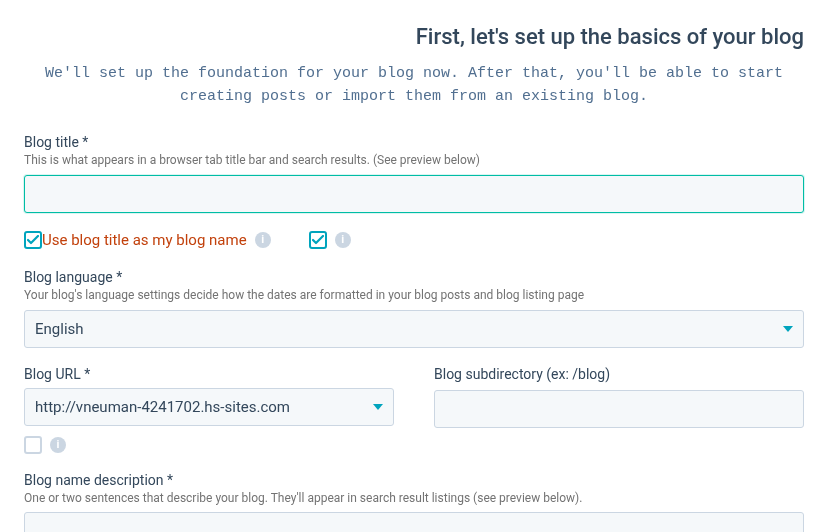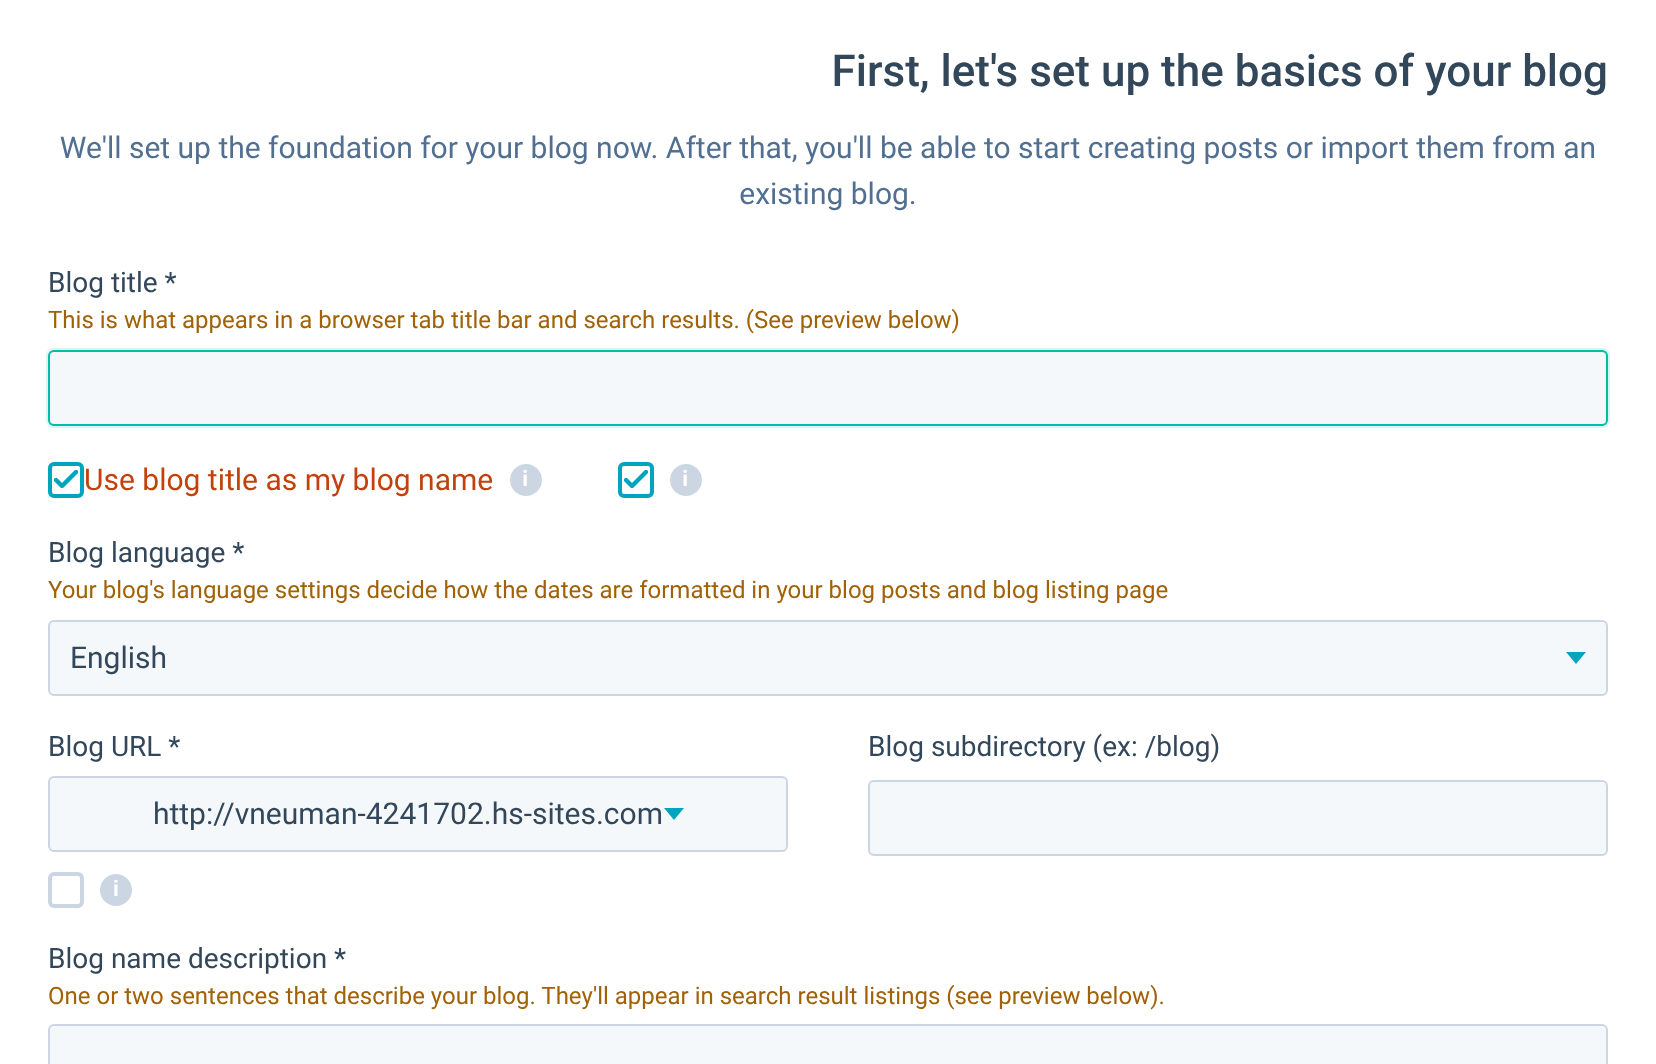--- a/index.html
+++ b/index.html
@@ -20,33 +20,34 @@
       color: #33475b;
       text-align: right;
       margin-bottom: 14px;
     }
     p.subtitle {
       font-size: 15px;
       color: #516f90;
       text-align: center;
       line-height: 1.5;
       margin: 0 4px 26px;
+      font-family: Liberation Mono, monospace;
     }
     .field-group {
       margin-bottom: 18px;
     }
     .field-label {
       font-size: 14px;
       color: #33475b;
       margin-bottom: 2px;
       display: block;
     }
     .field-help {
       font-size: 12px;
-      color: #a16207;
+      color: #737373;
       margin-bottom: 6px;
       display: block;
       line-height: 1.4;
     }
     .text-input, .select-input, .textarea-input {
       width: 100%;
       border: 1px solid #cbd6e2;
       border-radius: 3px;
       padding: 9px 10px;
       font-size: 15px;
@@ -178,21 +179,21 @@
   <span class="field-help">Your blog's language settings decide how the dates are formatted in your blog posts and blog listing page</span>
   <div class="select-input">
     <span class="select-value">English</span>
     <span class="caret"></span>
   </div>
 </div>
 
 <div class="two-col">
   <div class="field-group">
     <label class="field-label">Blog URL *</label>
-    <div class="select-input" style="margin-top:6px;justify-content:center;">
+    <div class="select-input" style="margin-top:6px;">
       <span class="select-value">http://vneuman-4241702.hs-sites.com</span>
       <span class="caret"></span>
     </div>
     <div class="checkbox-single">
       <span class="checkbox unchecked"></span>
       <span class="info-icon">i</span>
     </div>
   </div>
   <div class="field-group">
     <label class="field-label">Blog subdirectory (ex: /blog)</label>

